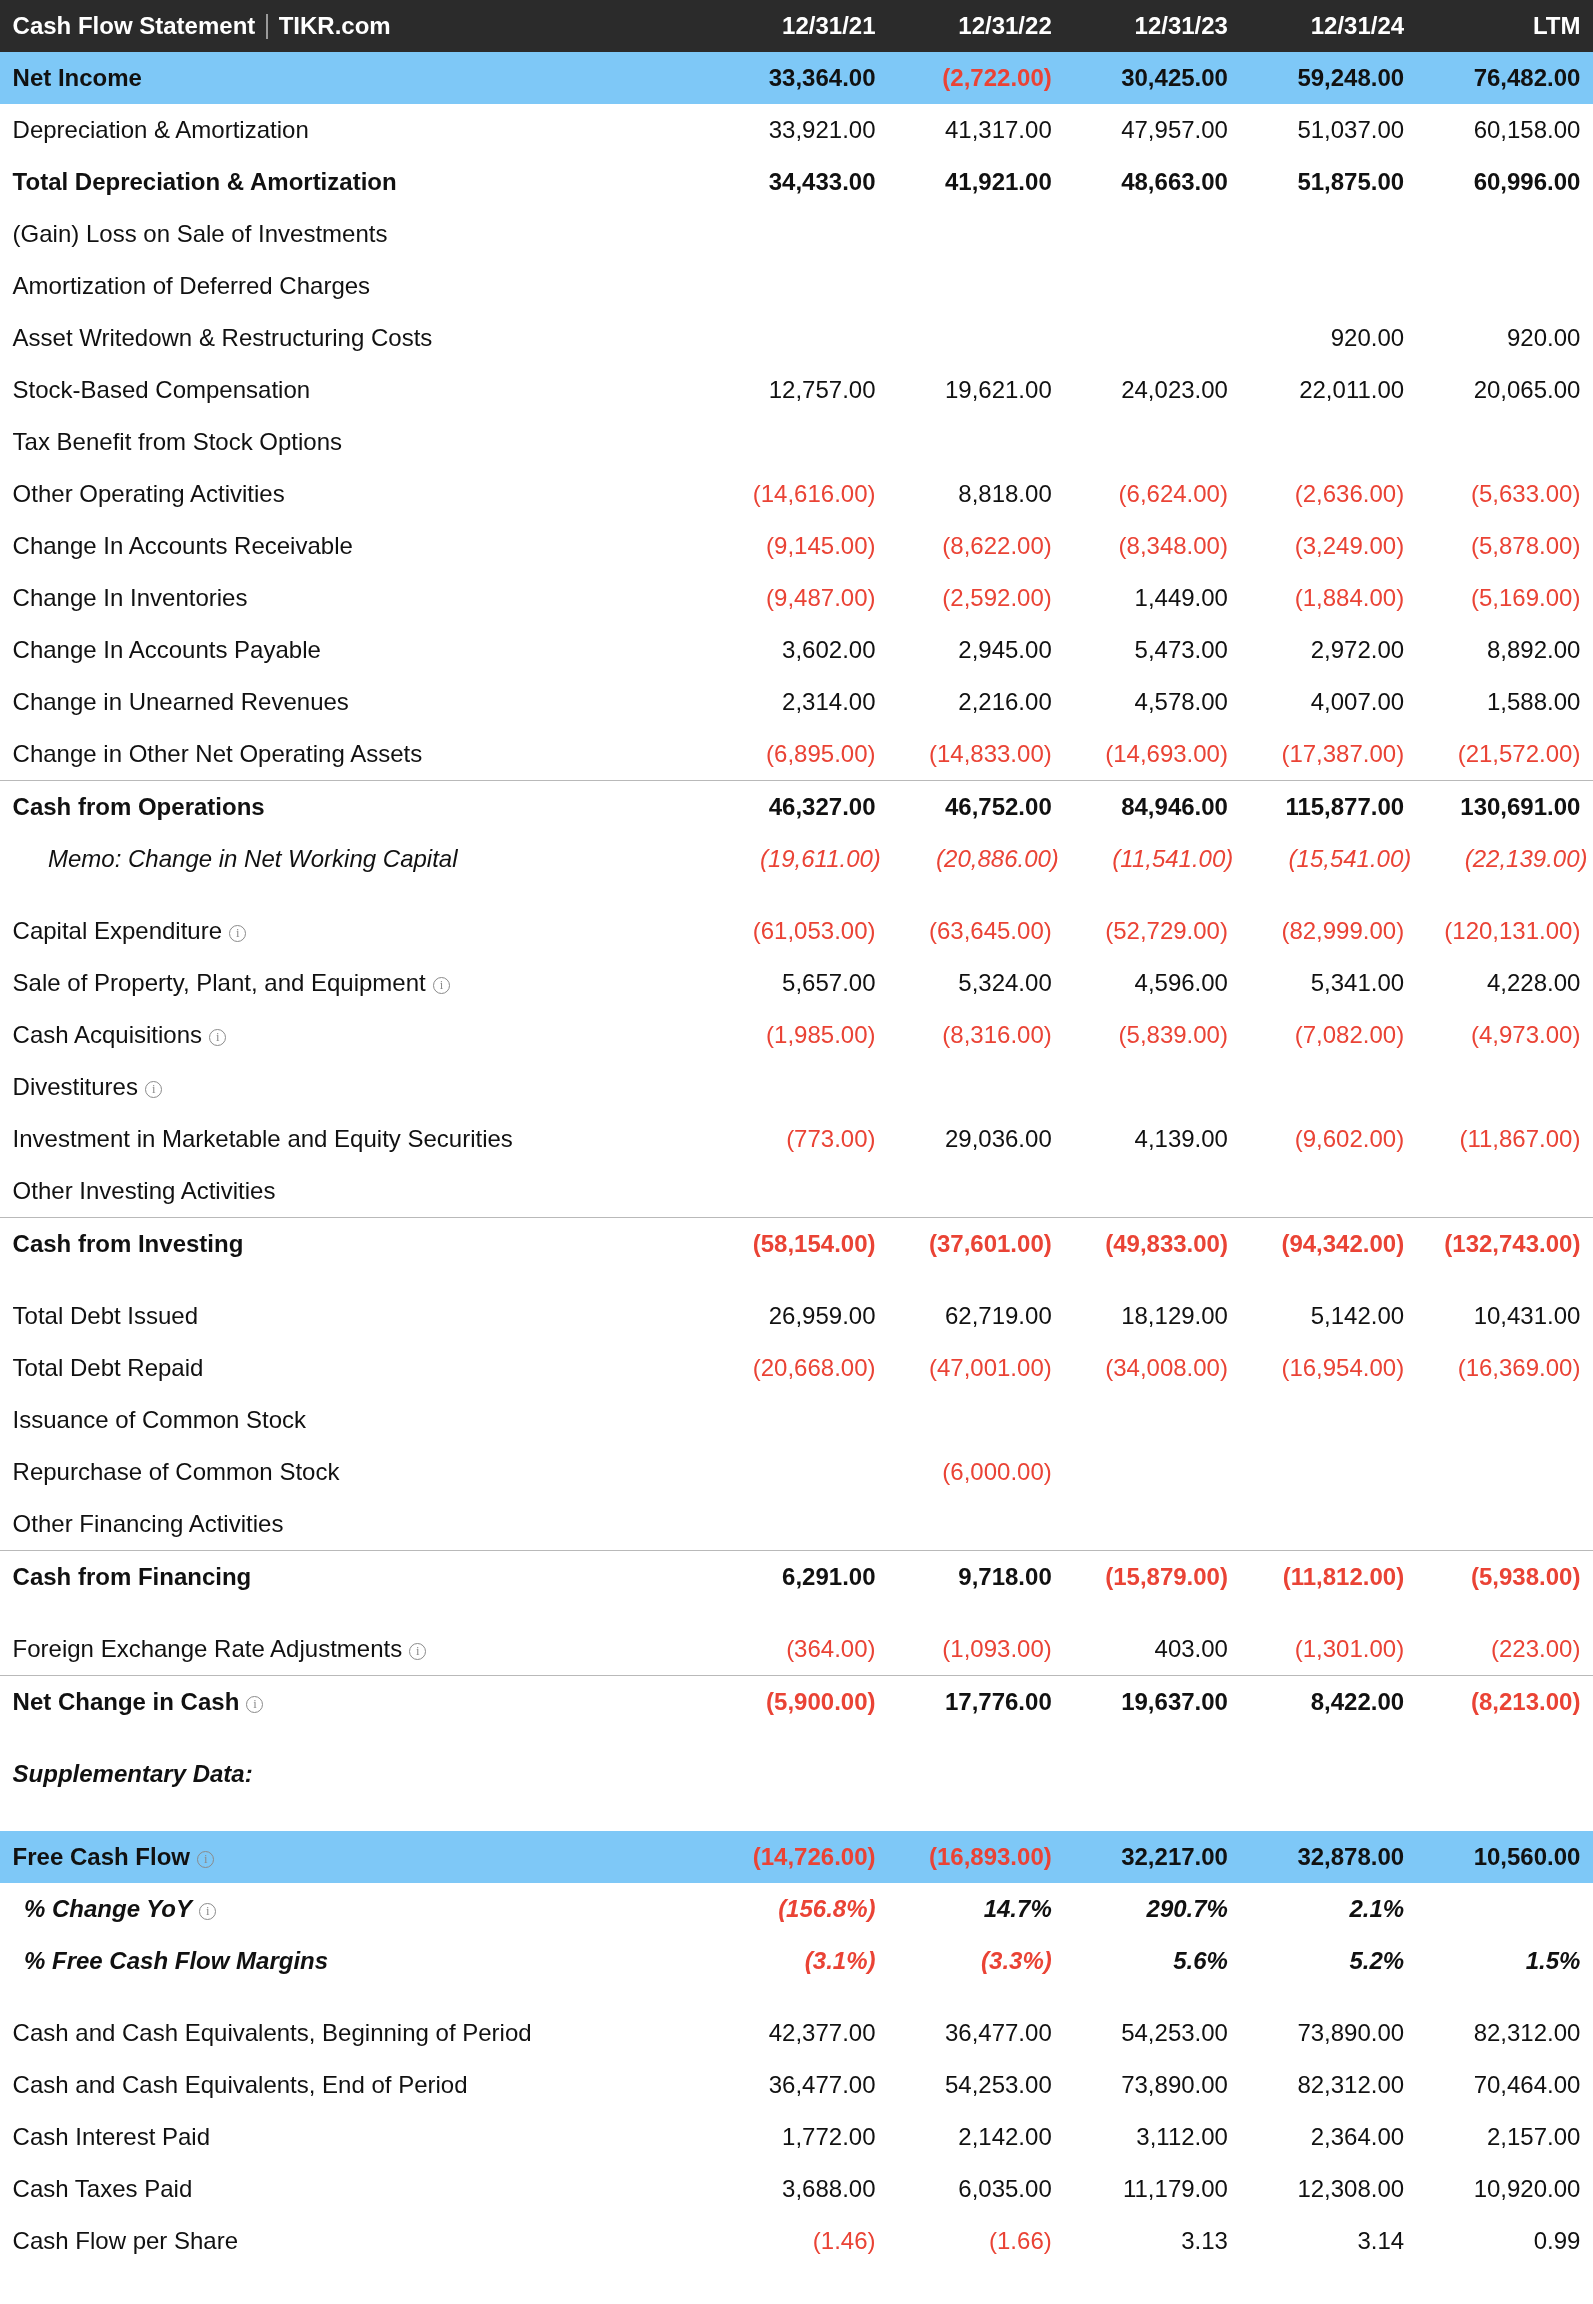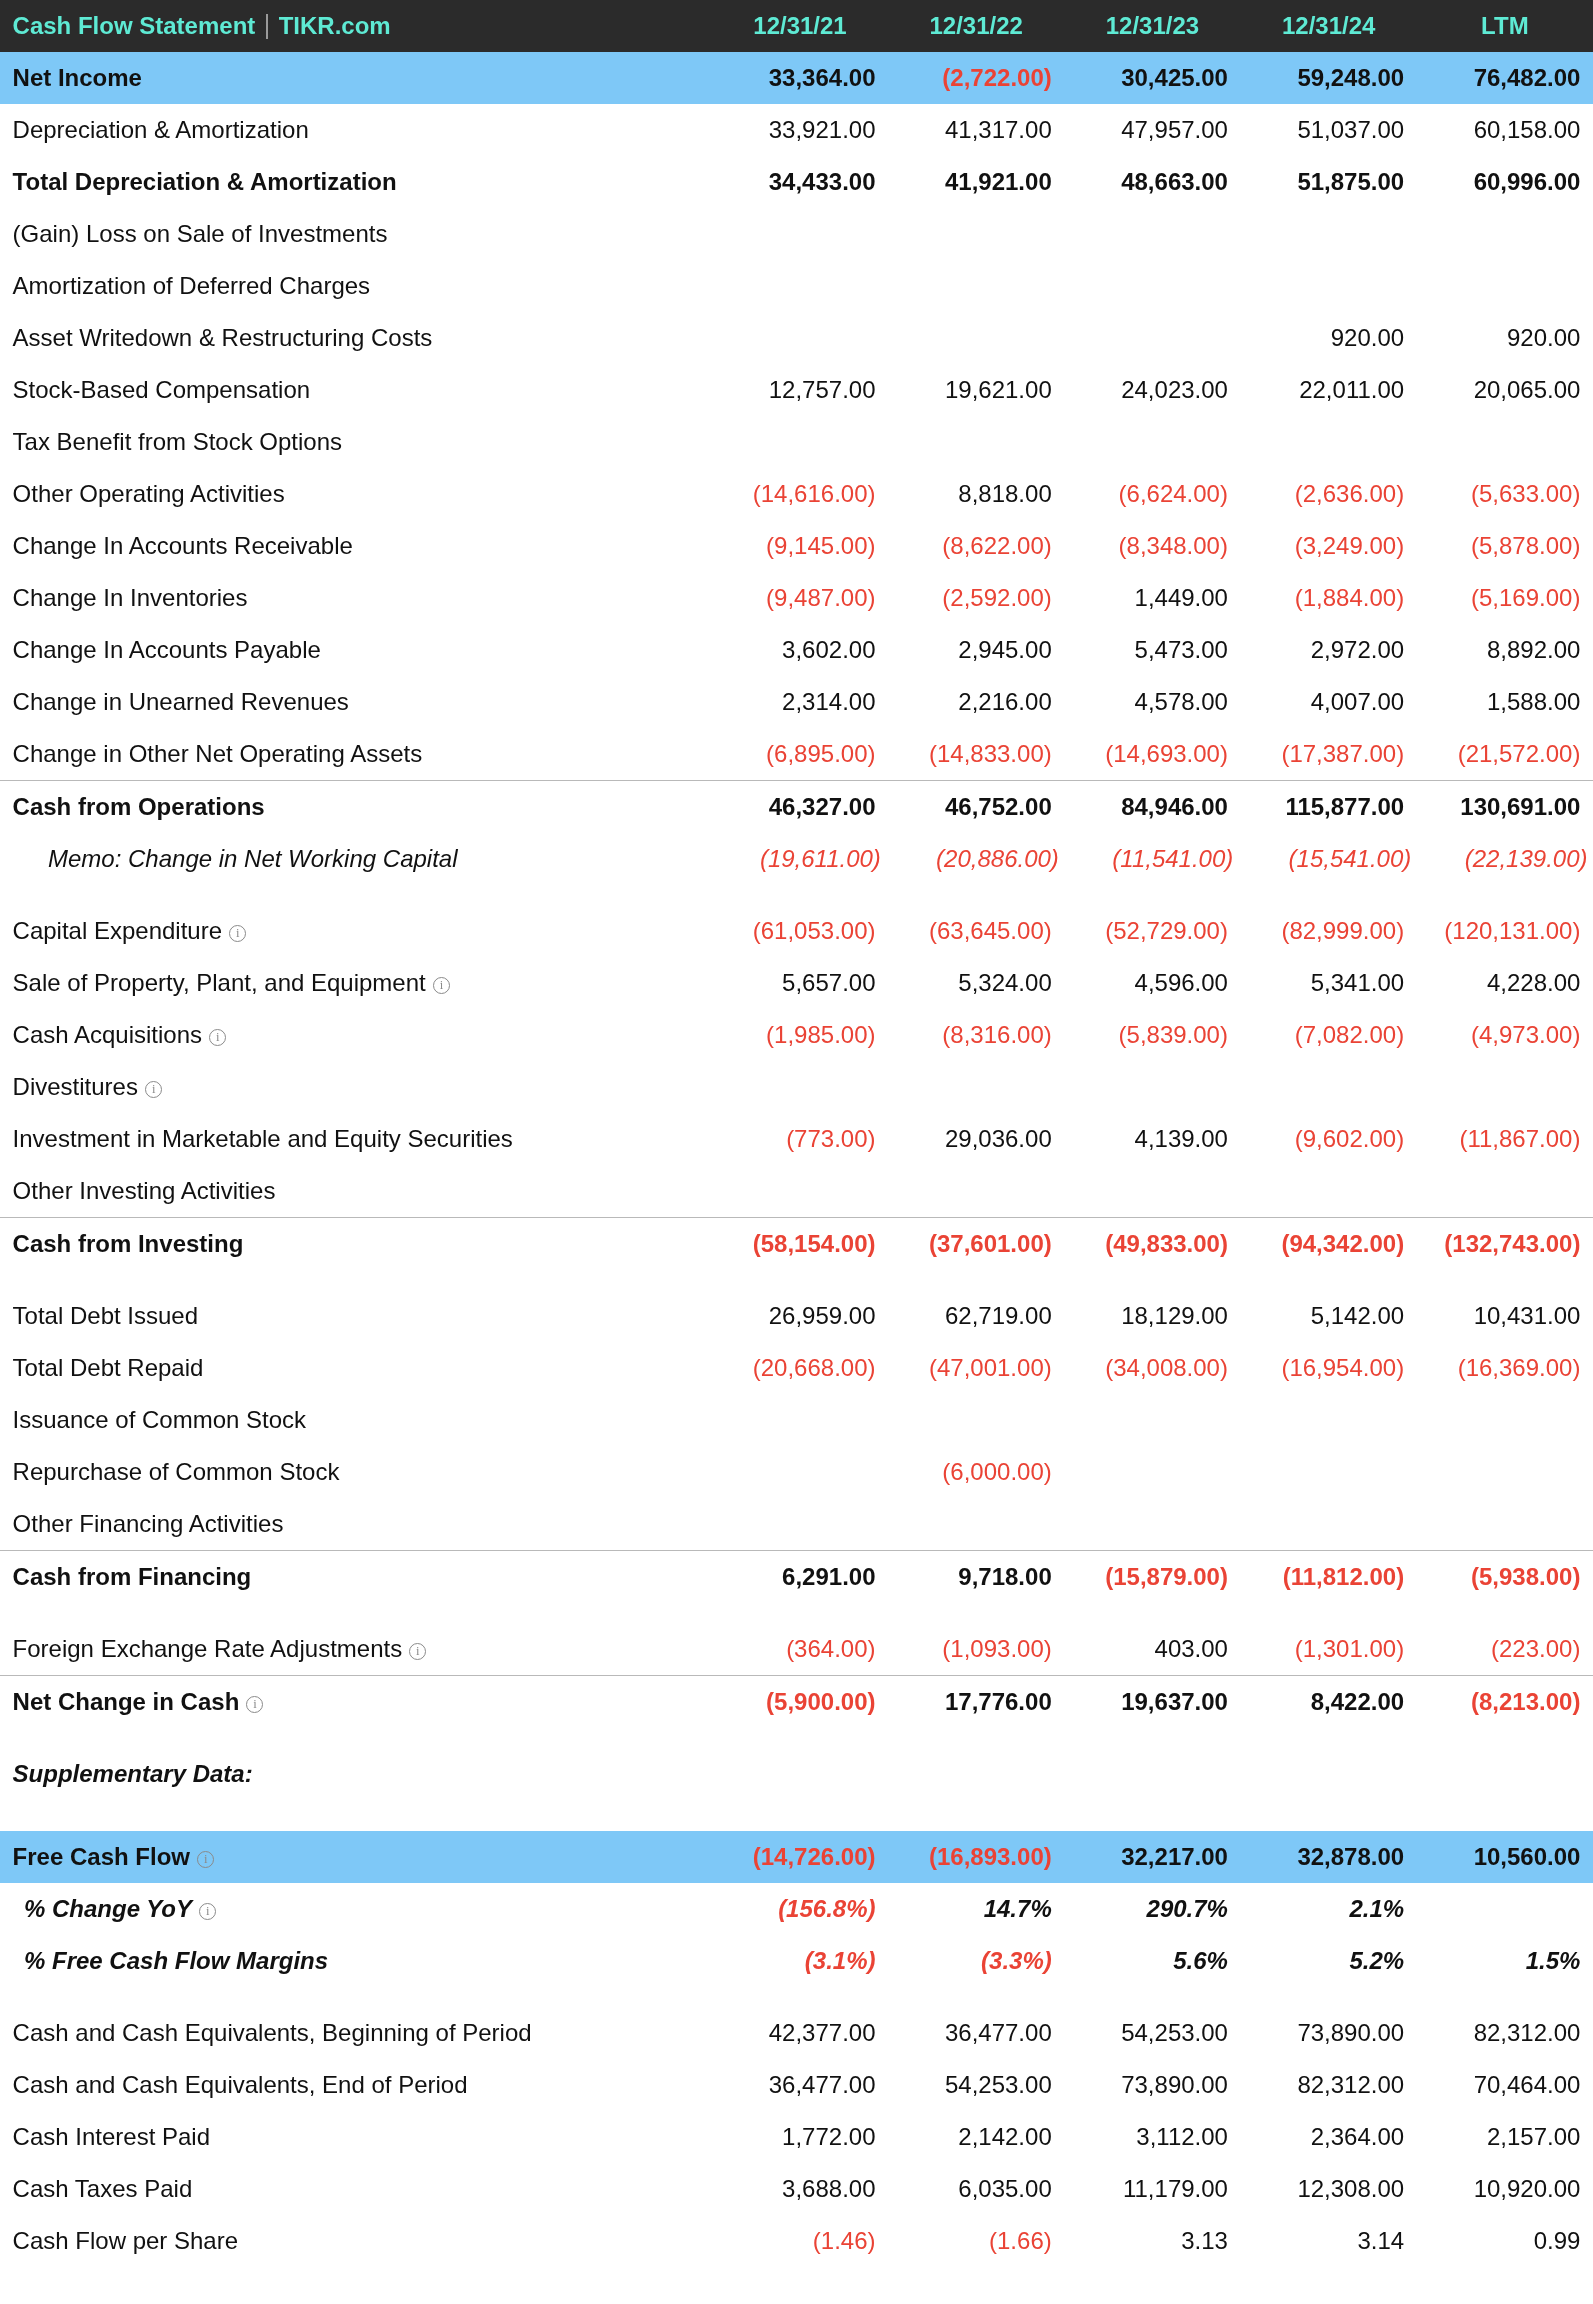--- a/index.html
+++ b/index.html
@@ -20,33 +20,33 @@
     border-collapse: collapse;
     table-layout: fixed;
     font-size: 24px;
     color: #111111;
   }
   table.cfs col.label { width: 711px; }
   table.cfs col.num { width: 176px; }
 
   thead th {
     background: #2b2b2b;
-    color: #5eead4;
+    color: #ffffff;
     font-weight: bold;
     font-size: 24px;
     height: 52px;
     padding: 0 12.6px;
     vertical-align: middle;
     white-space: nowrap;
   }
   thead th.title-cell {
     text-align: left;
     padding-left: 12.6px;
   }
-  thead th.num { text-align: center; }
+  thead th.num { text-align: right; }
 
   .title-wrap { display: flex; align-items: center; gap: 10.8px; }
   .title-sep {
     display: inline-block;
     width: 1.8px;
     height: 25px;
     background: #9a9a9a;
   }
 
   tbody tr { height: 52px; }

